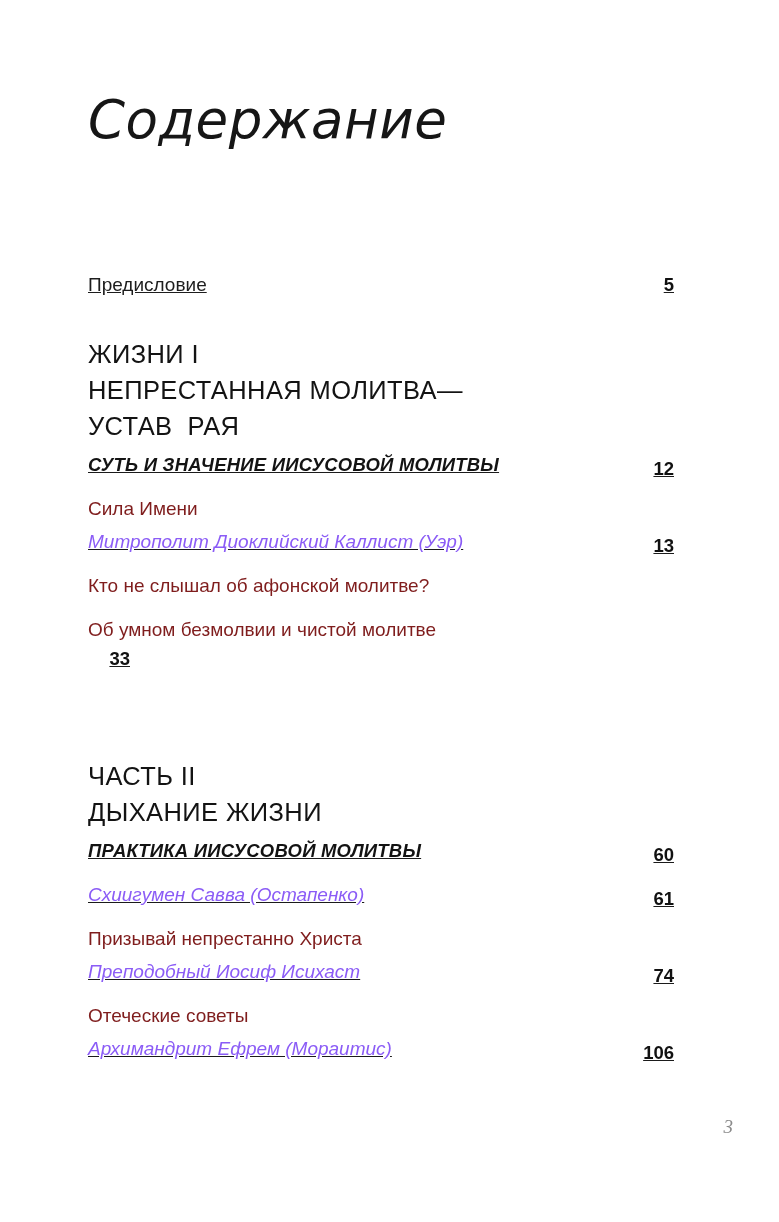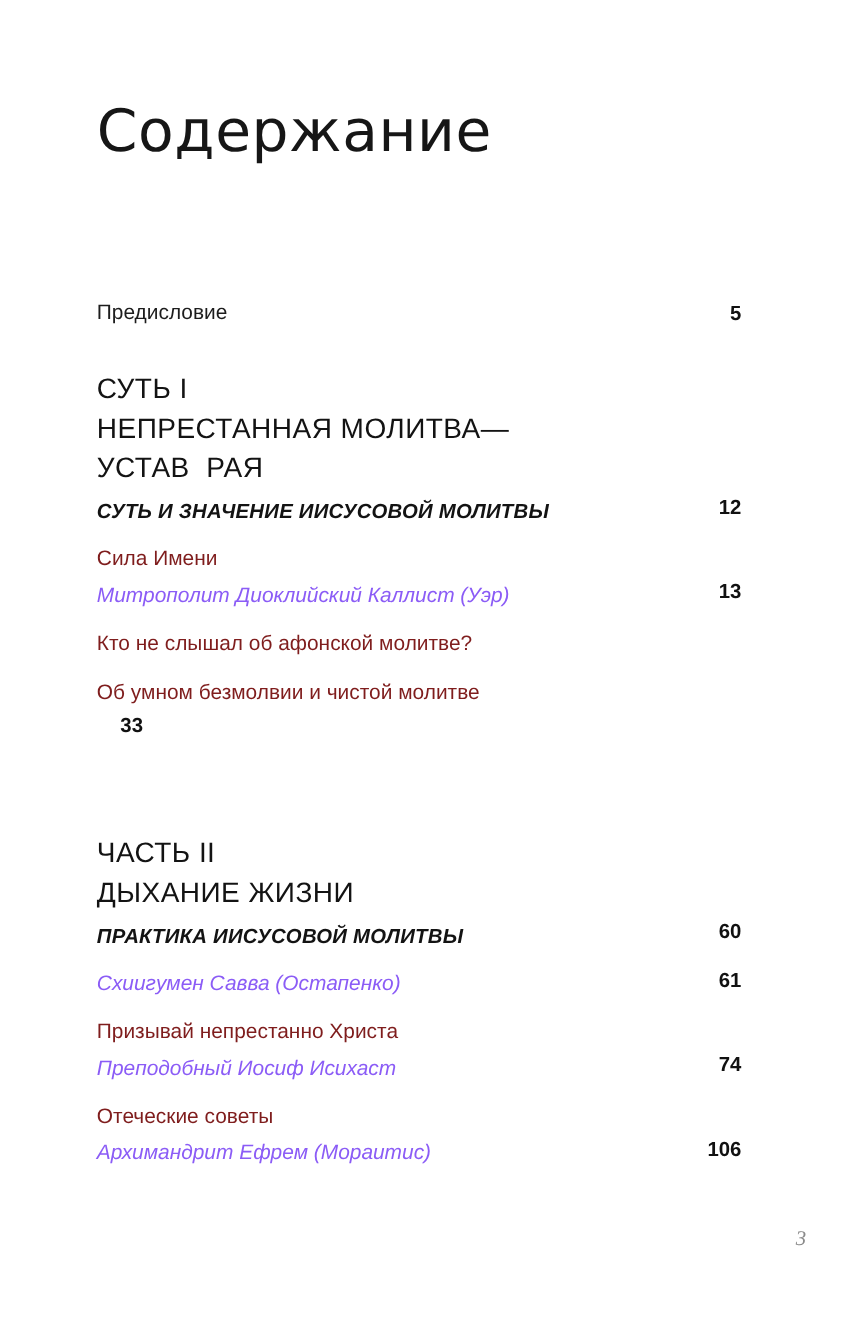--- a/index.html
+++ b/index.html
@@ -27,35 +27,37 @@
     position: absolute;
     left: 88px;
     top: 92px;
     font-size: 53px;
     line-height: 1.05;
     font-weight: 400;
     letter-spacing: 0.5px;
     color: #161616;
     font-family: "DejaVu Sans", sans-serif;
     font-stretch: normal;
+    font-style: italic;
   }
 
   
   .toc-body {
     position: absolute;
     left: 88px;
     top: 272px;
     width: 586px;
   }
 
   .row {
     display: flex;
-    align-items: flex-start;
+    align-items: flex-end;
     justify-content: space-between;
     width: 100%;
+    text-decoration: underline;
   }
 
   .row-label {
     flex: 0 1 auto;
     white-space: nowrap;
   }
 
   .row-page {
     flex: 0 0 auto;
     text-align: right;
@@ -146,21 +148,21 @@
   <div class="toc-title">Содержание</div>
 
   <div class="toc-body">
 
     <div class="row entry-front">
       <span class="row-label">Предисловие</span>
       <span class="row-page">5</span>
     </div>
 
     <div class="part-block">
-      <div class="part-heading">СУТЬ I</div>
+      <div class="part-heading">ЖИЗНИ I</div>
       <div class="part-heading">НЕПРЕСТАННАЯ МОЛИТВА—</div>
       <div class="part-heading">УСТАВ  РАЯ</div>
 
       <div class="row section-row">
         <span class="row-label">СУТЬ И ЗНАЧЕНИЕ ИИСУСОВОЙ МОЛИТВЫ</span>
         <span class="row-page">12</span>
       </div>
 
       <div class="chapter">
         <div class="chapter-title">Сила Имени</div>

